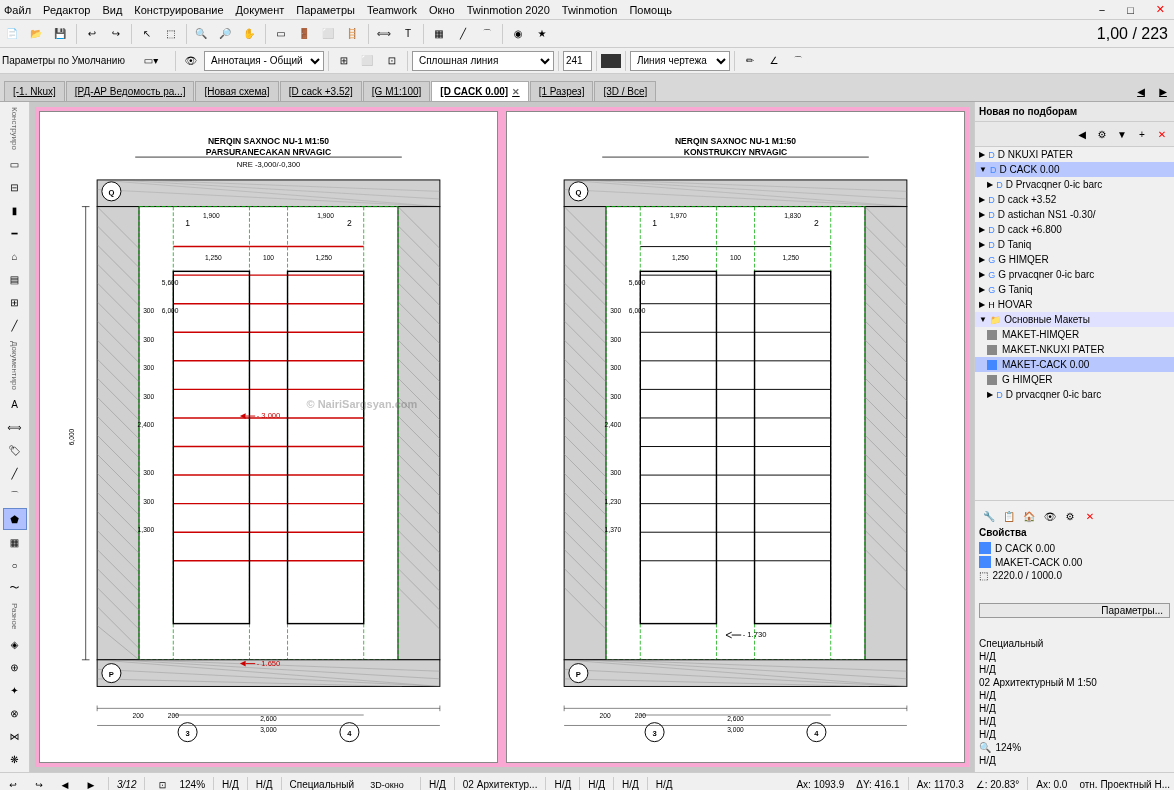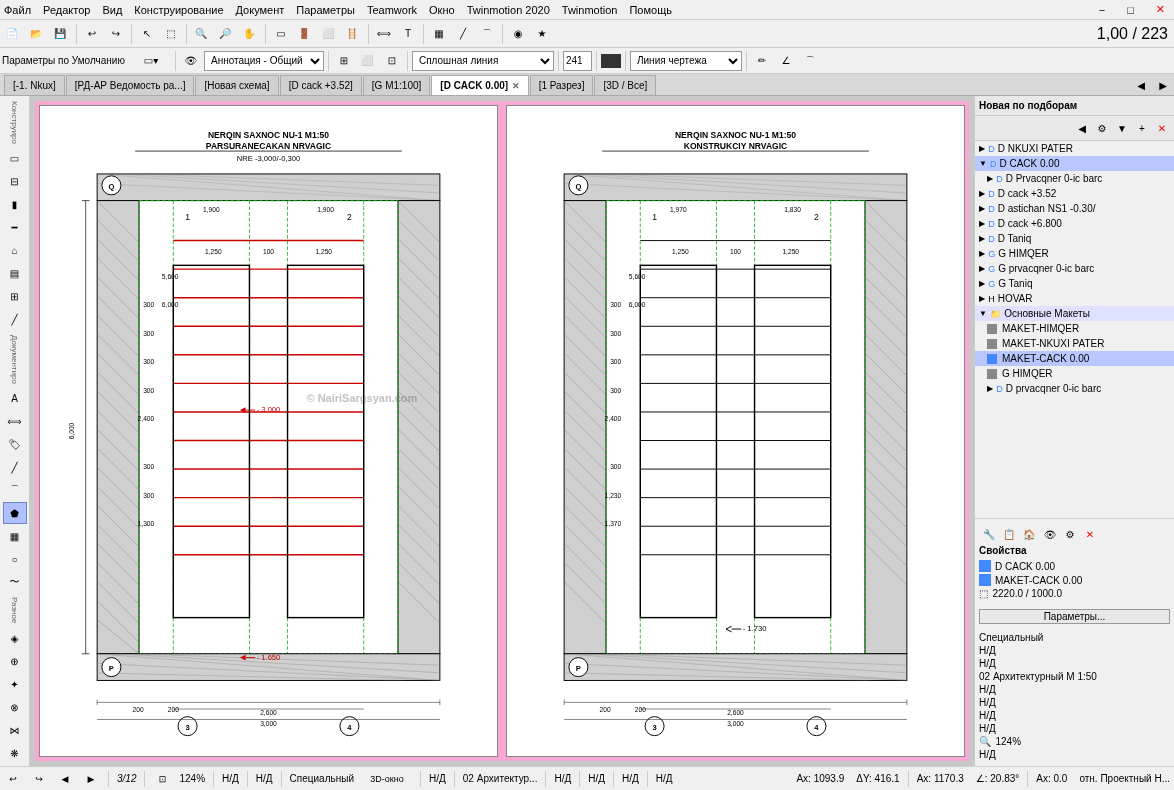--- a/index.html
+++ b/index.html
@@ -10,21 +10,21 @@
     #menubar span { font-size: 11px; cursor: pointer; }
     
     
     #toolbar1 { background: #f0f0f0; border-bottom: 1px solid #ccc; height: 28px; display: flex; align-items: center; padding: 2px; gap: 2px; }
     #toolbar2 { background: #f0f0f0; border-bottom: 1px solid #ccc; height: 26px; display: flex; align-items: center; padding: 2px; gap: 2px; }
     .tb-btn { width: 22px; height: 22px; border: 1px solid transparent; background: transparent; cursor: pointer; display: flex; align-items: center; justify-content: center; font-size: 10px; }
     .tb-sep { width: 1px; height: 20px; background: #ccc; margin: 0 2px; }
     .tb-combo { height: 20px; font-size: 10px; border: 1px solid #999; background: white; padding: 0 2px; }
     
     
-    #tabbar { background: #d8d8d8; border-bottom: 1px solid #aaa; height: 22px; display: flex; align-items: flex-end; padding-left: 4px; }
+    #tabbar { background: #d8d8d8; border-bottom: 1px solid #aaa; height: 28px; display: flex; align-items: flex-end; padding-left: 4px; text-decoration: underline; }
     .tab { height: 20px; padding: 0 8px; background: #d0d0d0; border: 1px solid #aaa; border-bottom: none; font-size: 10px; display: flex; align-items: center; cursor: pointer; margin-right: 1px; gap: 4px; }
     .tab.active { background: #ffffff; font-weight: bold; }
     .tab-close { font-size: 9px; color: #666; cursor: pointer; }
     
     
     #main { display: flex; height: calc(790px - 20px - 28px - 26px - 22px - 24px); }
     
     
     #left-toolbar { width: 30px; background: #f0f0f0; border-right: 1px solid #ccc; display: flex; flex-direction: column; align-items: center; padding: 2px; gap: 1px; overflow: hidden; }
     .lt-btn { width: 24px; height: 22px; border: 1px solid transparent; background: transparent; cursor: pointer; display: flex; align-items: center; justify-content: center; font-size: 10px; }
@@ -138,21 +138,21 @@
   <button class="tb-btn">⊡</button>
   <div class="tb-sep"></div>
   <select class="tb-combo" style="width:142px;">
     <option>Сплошная линия</option>
   </select>
   <div class="tb-sep"></div>
   <input class="tb-combo" style="width: 29px;" value="241">
   <div class="tb-sep"></div>
   <button class="tb-btn" style="background:#333; width:20px; height:14px;"></button>
   <div class="tb-sep"></div>
-  <select class="tb-combo" style="width:112px;">
+  <select class="tb-combo" style="width:100px;">
     <option>Линия чертежа</option>
   </select>
   <div class="tb-sep"></div>
   <button class="tb-btn">✏</button>
   <button class="tb-btn">∠</button>
   <button class="tb-btn">⌒</button>
 </div>
 
 <div id="tabbar">
   <div class="tab">
@@ -657,21 +657,21 @@
         <span>D CACK 0.00</span>
       </div>
       <div class="prop-row">
         <span style="background:#4488ff; width:12px; height:12px; display:inline-block;"></span>
         <span>MAKET-CACK 0.00</span>
       </div>
       <div class="prop-row">
         <span>⬚</span>
         <span>2220.0 / 1000.0</span>
       </div>
-      <button class="prop-btn" style="margin: 8px 0; width: 100%;">Параметры...</button>
+      <button class="prop-btn" style="margin: 20px 0; width: 100%; text-align: right;">Параметры...</button>
       <div class="prop-row">
         <span>Специальный</span>
       </div>
       <div class="prop-row">
         <span>Н/Д</span>
       </div>
       <div class="prop-row">
         <span>Н/Д</span>
       </div>
       <div class="prop-row">

